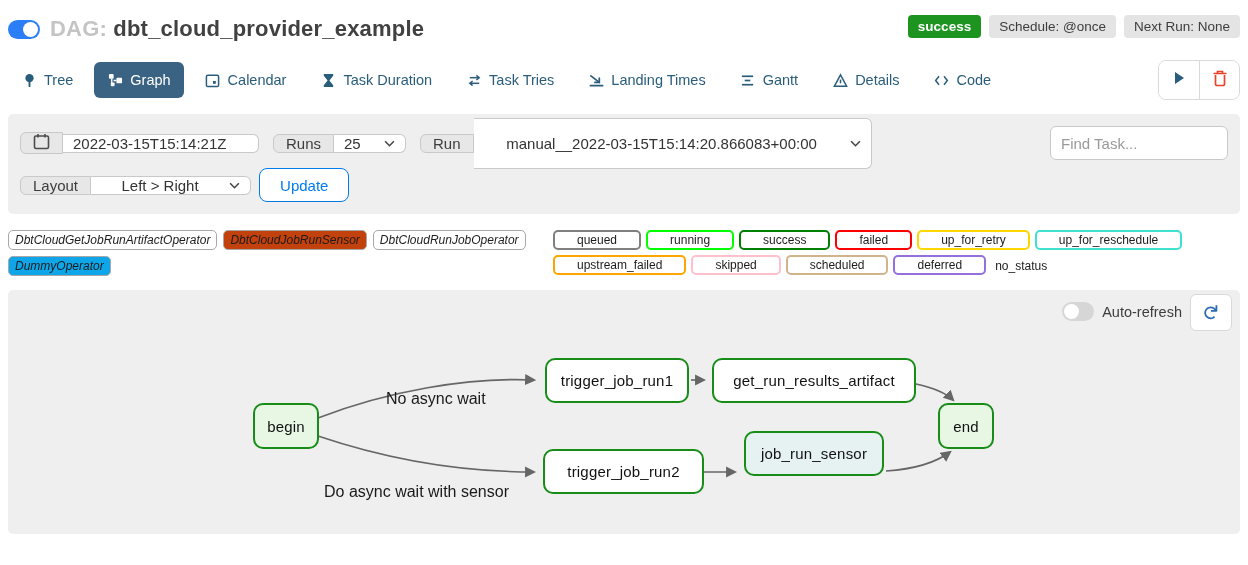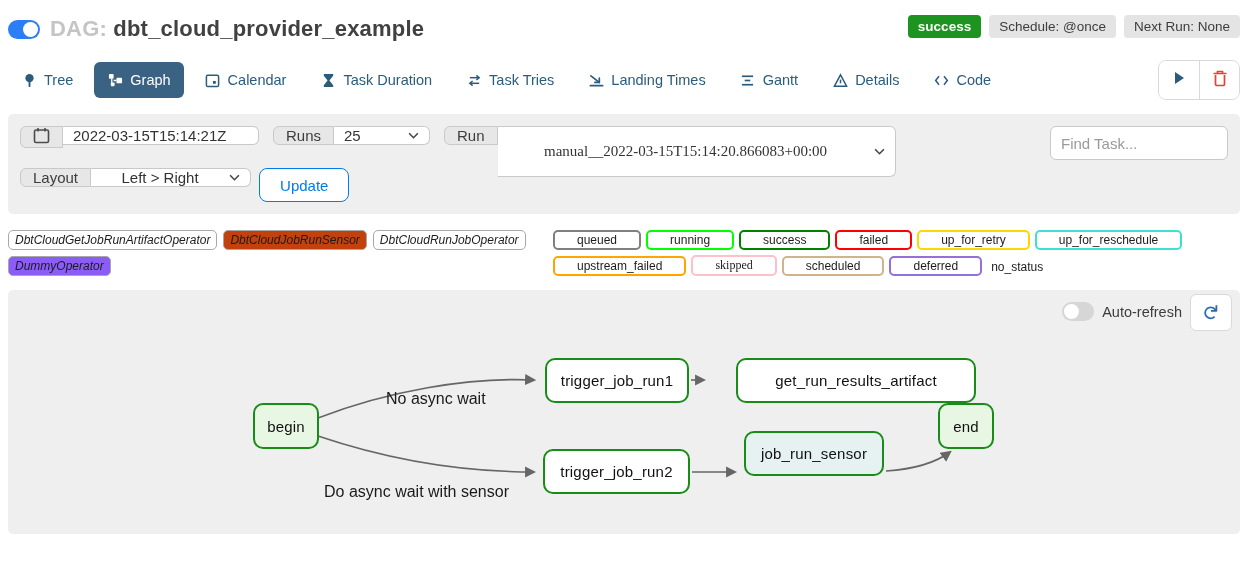--- a/index.html
+++ b/index.html
@@ -25,21 +25,21 @@
   .tab .ticon svg { width:15px; height:15px; }
   .tab.active { background:#3a6282; color:#fff; }
   .tab-actions { margin-left:auto; display:flex; border:1px solid #d9d9d9; border-radius:8px; overflow:hidden; background:#fff; }
   .tab-actions .abtn { width:40px; height:38px; display:flex; align-items:center; justify-content:center; background:#fff; cursor:pointer; }
   .tab-actions .abtn + .abtn { border-left:1px solid #d9d9d9; }
 
   
   .filter-panel { margin:14px 8px 0 8px; background:#efefef; border-radius:5px; padding:12px 12px 12px 12px; }
   .frow { display:flex; align-items:center; }
   .frow + .frow { margin-top:8px; }
-  .igroup { display:flex; align-items:flex-start; height:34px; border-radius:14px; }
+  .igroup { display:flex; align-items:center; height:34px; border-radius:14px; }
   .addon { display:flex; align-items:center; gap:4px; background:#e7e7e7; border:1px solid #c9c9c9; padding:0 12px; font-size:15px; color:#3d3d3d; white-space:nowrap; }
   .igroup > :first-child { border-radius:6px 0 0 6px;padding-left:12px; }
   .igroup > :last-child { border-radius:0 6px 6px 0; }
   .igroup > :not(:first-child) { border-left:none; }
   .tinput { border:1px solid #c9c9c9; background:#fff; font-size:15px; color:#333; padding:0 10px; font-family:"Liberation Sans", sans-serif; outline:none; }
   .fselect { display:flex; align-items:center; justify-content:space-between; gap:10px; background:#fff; border:1px solid #c9c9c9; padding:0 10px; font-size:15px; color:#333; cursor:pointer; white-space:nowrap; }
   .chev svg { width:11px; height:7px; display:block; }
   .gap14 { width:14px; }
   .find-task { margin-left:auto; width:178px; height:34px; border:1px solid #c9c9c9; border-radius:6px; background:#fff; font-size:15px; padding:0 10px; font-family:"Liberation Sans", sans-serif; }
   .find-task::placeholder { color:#9a9a9a; }
@@ -205,34 +205,34 @@
               <line x1="5" y1="1" x2="5" y2="4.5"></line>
                 <line x1="12" y1="1" x2="12" y2="4.5"></line>
             </svg>
           </span>
         </div>
         <input class="tinput" style="width: 196px;" value="2022-03-15T15:14:21Z">
       </div>
       <div class="gap14"></div>
       <div class="igroup">
         <div class="addon">Runs</div>
-        <div class="fselect" style="width:96px;">
+        <div class="fselect" style="width:72px;">
           <span>25</span>
           <span class="chev">
               <svg viewBox="0 0 12 8" fill="none" stroke="#444" stroke-width="1.8">
                 <polyline points="1,1.5 6,6.5 11,1.5"></polyline>
               </svg>
             </span>
         </div>
       </div>
       <div class="gap14"></div>
       <div class="igroup">
         <div class="addon">Run</div>
         <div class="fselect" style="width:398px;">
-          <span style="margin:16px auto;font-family:Liberation Serif, serif;">manual__2022-03-15T15:14:20.866083+00:00</span>
+          <span style="margin:16px auto;">manual__2022-03-15T15:14:20.866083+00:00</span>
           <span class="chev">
               <svg viewBox="0 0 12 8" fill="none" stroke="#444" stroke-width="1.8">
                 <polyline points="1,1.5 6,6.5 11,1.5"></polyline>
               </svg>
             </span>
         </div>
       </div>
       <input class="find-task" placeholder="Find Task..." style="">
     </div>
     <div class="frow">
@@ -249,31 +249,31 @@
       </div>
       <button class="update-btn">Update</button>
     </div>
   </div>
 
   <div class="legend">
     <div class="legend-ops" id="legend-ops">
         <span class="lbadge" style="background: rgb(255, 255, 255);">DbtCloudGetJobRunArtifactOperator</span>
         <span class="lbadge" style="background: #c2410c;">DbtCloudJobRunSensor</span>
         <span class="lbadge" style="background: rgb(255, 255, 255);">DbtCloudRunJobOperator</span>
-        <span class="lbadge" style="background: #8b5cf6;">DummyOperator</span>
+        <span class="lbadge" style="background: #0ea5e9;">DummyOperator</span>
       </div>
     <div class="legend-states" id="legend-states">
         <span class="sbadge" style="border-color: rgb(128, 128, 128);">queued</span>
         <span class="sbadge" style="border-color: rgb(0, 255, 0);">running</span>
         <span class="sbadge" style="border-color: rgb(0, 128, 0);">success</span>
         <span class="sbadge" style="border-color: rgb(255, 0, 0);">failed</span>
         <span class="sbadge" style="border-color: rgb(255, 215, 0);">up_for_retry</span>
         <span class="sbadge" style="border-color: rgb(64, 224, 208);">up_for_reschedule</span>
         <span class="sbadge" style="border-color: rgb(255, 165, 0);">upstream_failed</span>
-        <span class="sbadge" style="border-color: rgb(255, 192, 203); font-family: Liberation Serif, serif;">skipped</span>
+        <span class="sbadge" style="border-color: rgb(255, 192, 203);">skipped</span>
         <span class="sbadge" style="border-color: rgb(210, 180, 140);">scheduled</span>
         <span class="sbadge" style="border-color: rgb(147, 112, 219);">deferred</span>
         <span class="sbadge noborder">no_status</span>
       </div>
   </div>
 
   <div class="graph-panel">
     <div class="autorefresh">
       <div class="toggle off">
           <div class="knob"></div>
@@ -300,24 +300,24 @@
       </g>
     </svg>
 
     <div id="nodes-container">
         <div class="gnode" style="left: 245px; top: 113px; width: 66px; height: 46px; background: rgb(232, 247, 228); border-color: rgb(23, 140, 23);">
           <span>begin</span>
         </div>
         <div class="gnode" style="left: 537px; top: 68px; width: 144px; height: 45px; background: rgb(255, 255, 255); border-color: rgb(23, 140, 23);">
           <span>trigger_job_run1</span>
         </div>
-        <div class="gnode" style="left: 704px; top: 68px; width: 240px; height: 45px; background: rgb(255, 255, 255); border-color: rgb(23, 140, 23); margin-left: 24px;">
+        <div class="gnode" style="left: 704px; top: 68px; width: 204px; height: 45px; background: rgb(255, 255, 255); border-color: rgb(23, 140, 23);">
           <span>get_run_results_artifact</span>
         </div>
-        <div class="gnode" style="left: 535px; top: 159px; width: 147px; height: 45px; background: rgb(255, 255, 255); border-color: rgb(23, 140, 23);">
+        <div class="gnode" style="left: 535px; top: 159px; width: 161px; height: 45px; background: rgb(255, 255, 255); border-color: rgb(23, 140, 23);">
           <span>trigger_job_run2</span>
         </div>
         <div class="gnode" style="left: 736px; top: 141px; width: 140px; height: 45px; background: rgb(230, 241, 242); border-color: rgb(23, 140, 23);">
           <span>job_run_sensor</span>
         </div>
         <div class="gnode" style="left: 930px; top: 113px; width: 56px; height: 46px; background: rgb(232, 247, 228); border-color: rgb(23, 140, 23);">
           <span>end</span>
         </div>
       </div>
 

